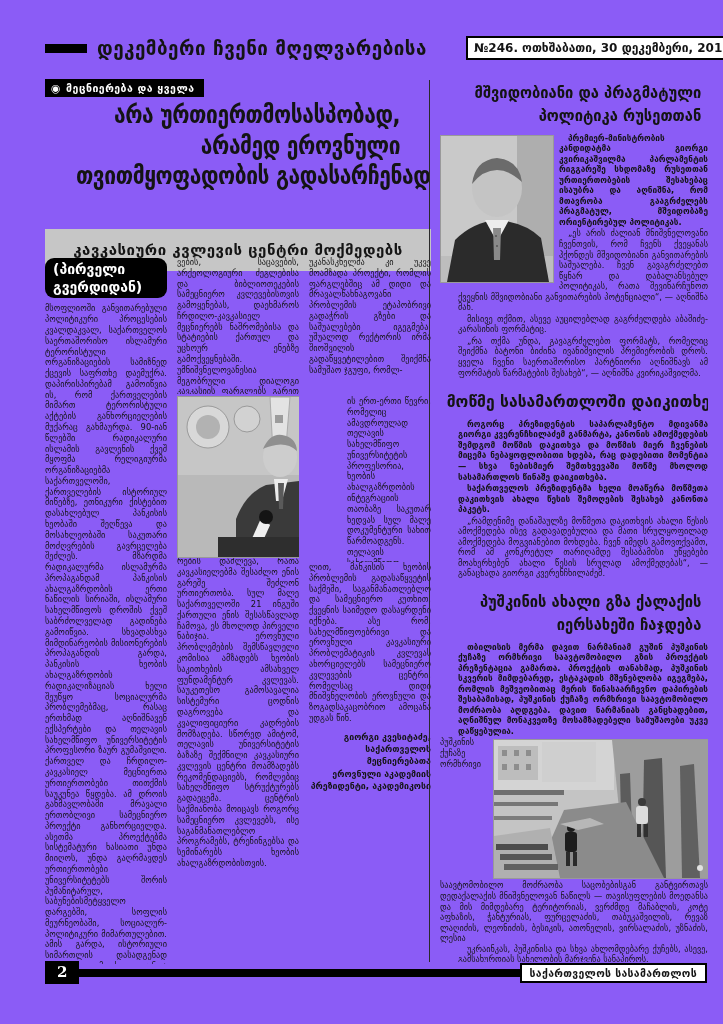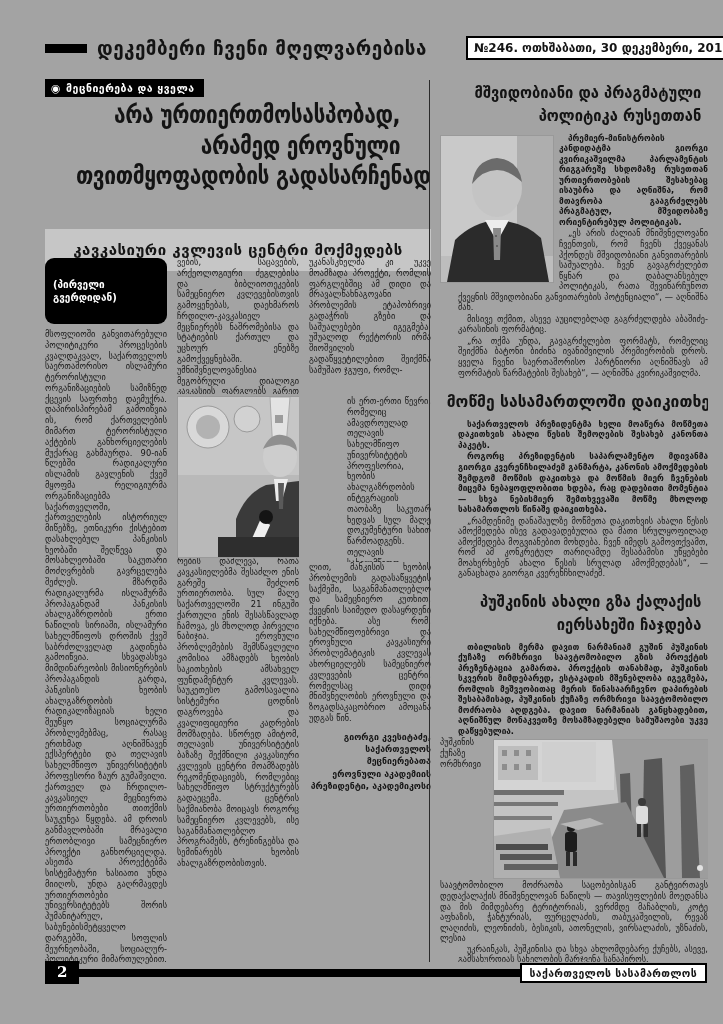--- a/index.html
+++ b/index.html
@@ -1,16 +1,16 @@
 <!DOCTYPE html>
 <html><head>
 <meta charset="utf-8">
 <style>
   html,body{margin:0;padding:0;background:#e8e8e6;}
-  .page{position:relative;width:723px;height:1024px;background:#a3a3a3;margin:0 auto;
+  .page{position:relative;width:723px;height:1024px;background:#8b5cf6;margin:0 auto;
         font-family:"DejaVu Sans",sans-serif;color:#141414;overflow:hidden;}
 
   
   .masthead{position:absolute;left:45px;top:36px;width:660px;display:flex;align-items:center;}
   .m-dash{width:42px;height:9px;background:#000;flex:0 0 auto;}
   .m-title{font-size:20px;font-weight:800;margin:0 10px;white-space:nowrap;letter-spacing:.5px;
            transform:scaleX(.94);transform-origin:left center;}
   .m-line{flex:1;height:9px;background:#000;margin:0 8px 0 0;}
   .m-issue{border:2px solid #000;background:#fff;font-size:12px;font-weight:700;
            padding:3px 6px;white-space:nowrap;flex:0 0 auto;}
@@ -25,21 +25,21 @@
   .lead-headline{position:absolute;left:45px;top:100px;width:386px;text-align:right;}
   .lead-headline div{font-size:25px;font-weight:800;line-height:1.22;white-space:nowrap;
                      transform:scaleX(.84);transform-origin:center;letter-spacing:-.5px;}
   .lead-subhead{position:absolute;left:45px;top:229px;width:386px;background:#c6c6c6;
                 text-align:center;font-size:15px;font-weight:800;padding:12px 0;letter-spacing:.5px;}
 
   
   .lead-body{position:absolute;left:45px;top:257px;width:386px;height:707px;display:flex;gap:10px;}
   .col{width:122px;flex:0 0 auto;font-size:8.3px;line-height:1.3;text-align:justify;overflow:hidden;}
   .byline{display:inline-block;background:#000;color:#fff;border-radius:9px;
-          padding:20px 8px;font-weight:700;font-size:10px;margin:1px 0 5px 0;}
+          padding:2px 8px;font-weight:700;font-size:14px;margin:1px 0 5px 0;}
   .t-a{height:137px;overflow:hidden;margin-bottom:2px;}
   .t-narrow{margin-left:38px;height:166px;overflow:hidden;}
   .speaker-fig{width:158px;height:160px;margin:0 0 4px 0;position:relative;z-index:2;}
   .speaker-fig svg,.portrait-fig svg,.constr-fig svg{display:block;border:1px solid #999;}
   .signature{margin-top:7px;font-weight:700;font-size:8.8px;text-align:right;line-height:1.4;}
 
   
   .vrule{position:absolute;left:429px;top:80px;width:1px;height:882px;background:#2a2a2a;}
 
   
@@ -157,22 +157,22 @@
         <p>მისივე თქმით, ასევე აუცილებლად გაგრძელდება აბაშიძე-კარასინის ფორმატიც.</p>
         <p>„რა თქმა უნდა, გავაგრძელებთ ფორმატს, რომელიც შეიქმნა ბატონი ბიძინა ივანიშვილის პრემიერობის დროს. ყველა ჩვენი საერთაშორისო პარტნიორი აღნიშნავს ამ ფორმატის წარმატების შესახებ“, — აღნიშნა კვირიკაშვილმა.</p>
       </div>
     </div>
 
     <div class="art">
       <div class="r-headline">
         <div style="font-size:16.5px">მოწმე სასამართლოში დაიკითხება</div>
       </div>
       <div class="r-body">
+        <p class="r-lead">როგორც პრეზიდენტის საპარლამენტო მდივანმა გიორგი კვერენჩხილაძემ განმარტა, კანონის ამოქმედების შემდგომ მოწმის დაკითხვა და მოწმის მიერ ჩვენების მიცემა ნებაყოფლობითი ხდება, რაც დადებითი მომენტია — სხვა ნებისმიერ შემთხვევაში მოწმე მხოლოდ სასამართლოს წინაშე დაიკითხება.</p>
         <p class="r-lead">საქართველოს პრეზიდენტმა ხელი მოაწერა მოწმეთა დაკითხვის ახალი წესის შემოღების შესახებ კანონთა პაკეტს.</p>
-        <p class="r-lead">როგორც პრეზიდენტის საპარლამენტო მდივანმა გიორგი კვერენჩხილაძემ განმარტა, კანონის ამოქმედების შემდგომ მოწმის დაკითხვა და მოწმის მიერ ჩვენების მიცემა ნებაყოფლობითი ხდება, რაც დადებითი მომენტია — სხვა ნებისმიერ შემთხვევაში მოწმე მხოლოდ სასამართლოს წინაშე დაიკითხება.</p>
         <p>„რამდენიმე დანაშაულზე მოწმეთა დაკითხვის ახალი წესის ამოქმედება ისევ გადავადებულია და მათი სრულყოფილად ამოქმედება მოგვიანებით მოხდება. ჩვენ იმედს გამოვთქვამთ, რომ ამ კონკრეტულ თარიღამდე შესაბამისი უწყებები მოახერხებენ ახალი წესის სრულად ამოქმედებას“, — განაცხადა გიორგი კვერენჩხილაძემ.</p>
       </div>
     </div>
 
     <div class="art">
       <div class="r-headline">
         <div>პუშკინის ახალი გზა ქალაქის</div>
         <div>იერსახეში ჩაჯდება</div>
       </div>
       <div class="r-body">

